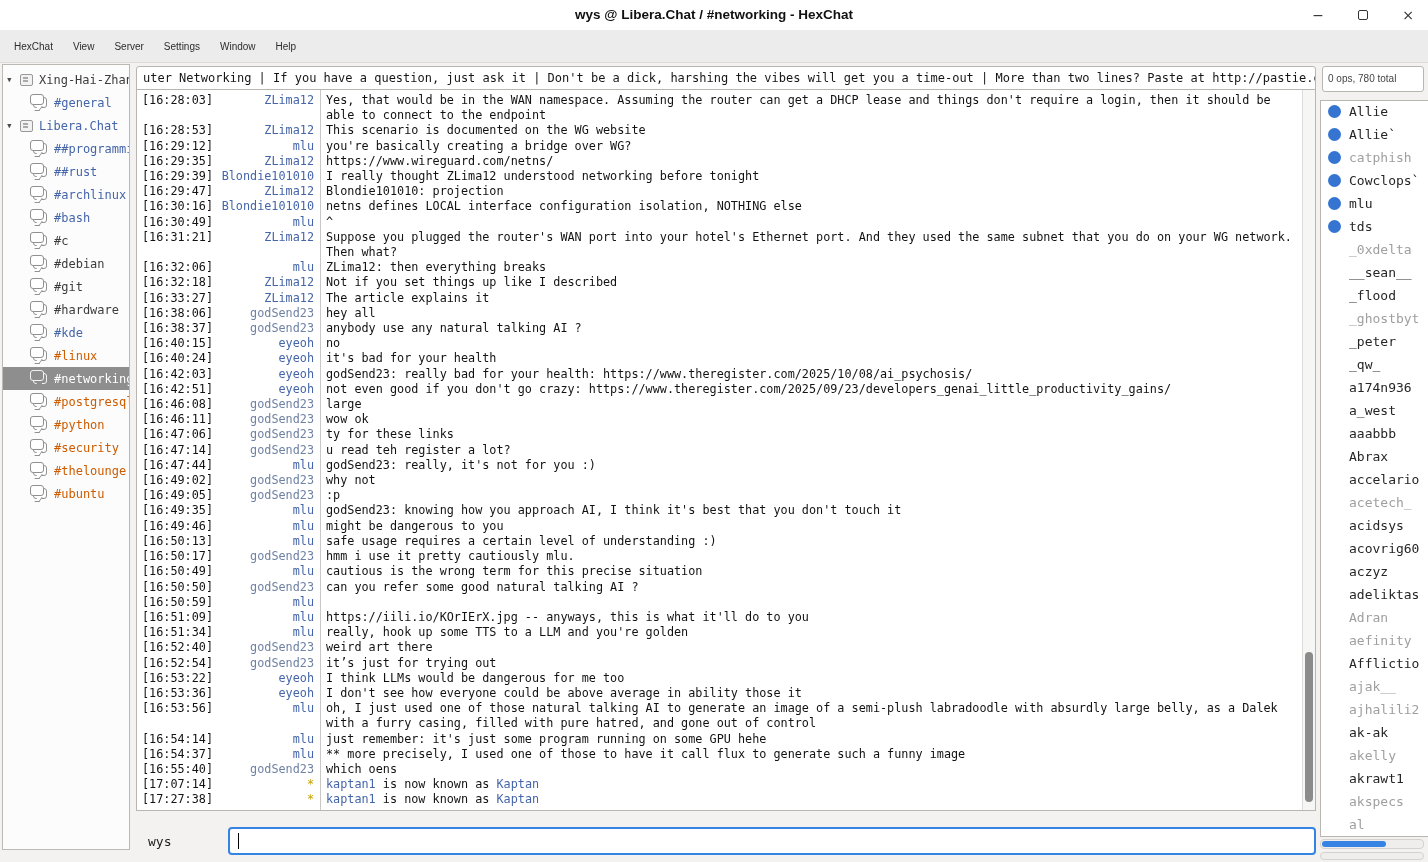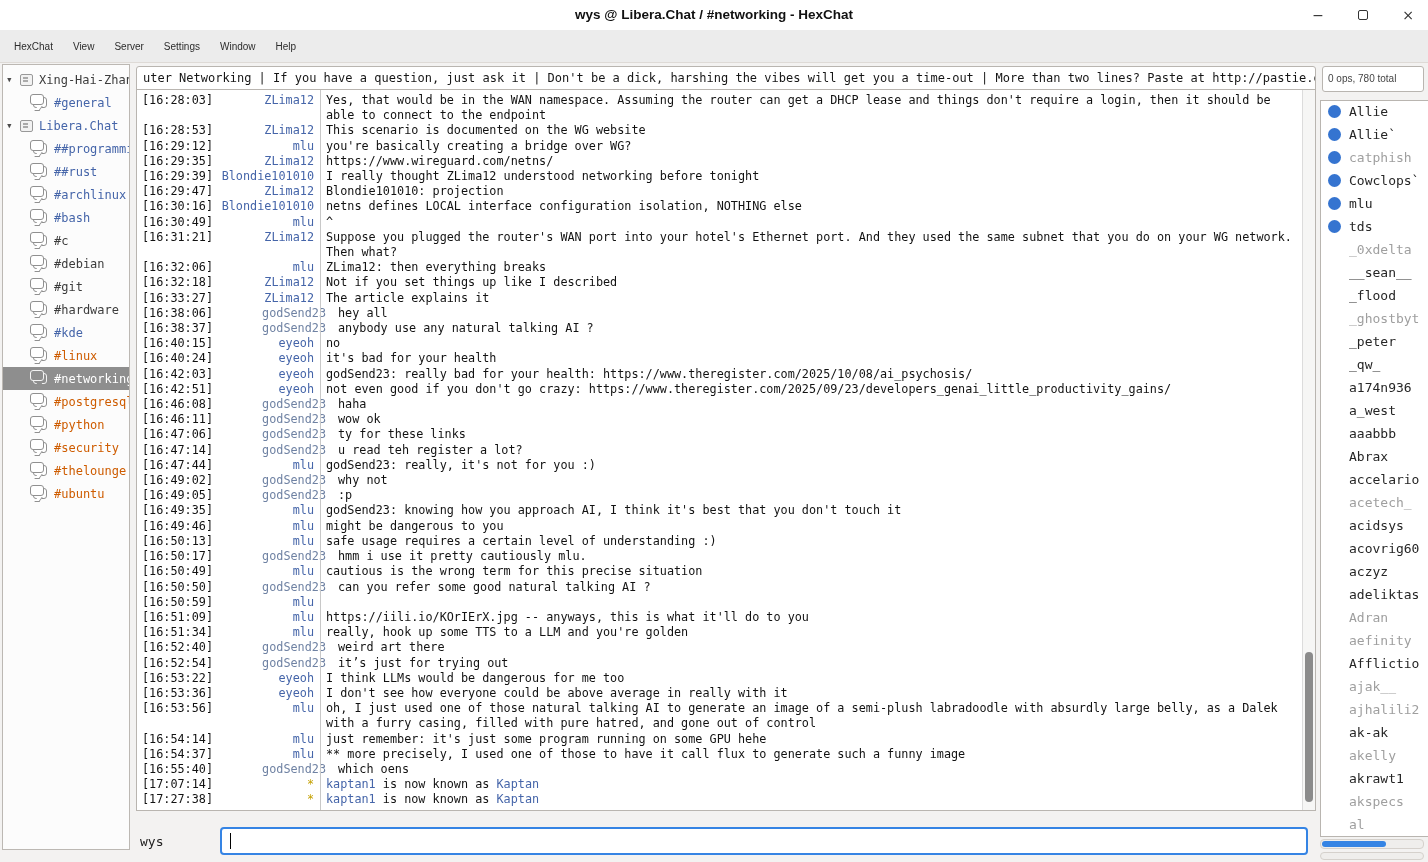--- a/index.html
+++ b/index.html
@@ -59,30 +59,30 @@
   .chat-wrap { position:absolute; left:136px; top:89px; width:1180px; height:722px; background:#fff;
                border:1px solid #b9b5b0; display:flex; }
   .chat-lines { position:relative; flex:1; overflow:hidden; padding-top:3px; font-size:11.8px;
                 line-height:15.2px; color:#121212; }
   .chat-sep { position:absolute; left:183px; top:0; bottom:0; width:1px; background:#c8c8c8; }
   .chat-row { display:flex; }
   .ct { flex:none; width:73px; padding-left:5px; white-space:nowrap; }
   .cn { flex:none; width:104px; text-align:right; white-space:nowrap; overflow:hidden; }
   .cm { flex:1; margin-left:12px; padding-right:8px; word-wrap:break-word; }
   .nick-blue { color:#4565a9; }
-  .nick-slate { color:#6f82a3;margin-left:12px; }
+  .nick-slate { color:#6f82a3; }
   .nick-gold { color:#c4a000; }
   .seg-blue { color:#4565a9; }
   .vscroll { width:13px; flex:none; background:#f6f6f5; border-left:1px solid #dcdcdc; position:relative; }
   .vthumb { position:absolute; left:2px; right:2px; background:#8b8b8b; border-radius:5px; }
   .chat-thumb { top:562px; height:150px; }
   .ul-thumb { top:3px; height:60px; }
 
   
-  .input-row { position:absolute; left:128px; top:826px; width:1180px; height:30px; display:flex; align-items:center;gap:48px; }
+  .input-row { position:absolute; left:136px; top:826px; width:1180px; height:30px; display:flex; align-items:center;gap:48px; }
   .input-nick { font-size:13px; color:#222; padding:0 9px 0 12px; }
   .input-box { flex:1; height:28px; background:#fff; border:2px solid #3584e4; border-radius:4px; position:relative; }
   .caret { position:absolute; left:8px; top:4px; width:1px; height:16px; background:#000; }
 
   
   .userlist-wrap { position:absolute; left:1320px; top:100px; width:125px; height:737px; background:#fff;
                    border:1px solid #b9b5b0; display:flex;align-items:flex-end; }
   .userlist { flex:1; overflow:hidden; padding-top:5px; }
   .ul-row { height:23px; display:flex; align-items:center; padding-left:7px; font-size:13px; color:#262626; }
   .ul-dot { width:13px; height:13px; border-radius:50%; background:#3574d0; margin-right:8px; flex:none; }
@@ -295,21 +295,21 @@
           <span class="cm">godSend23: really bad for your health: https://www.theregister.com/2025/10/08/ai_psychosis/</span>
         </div>
         <div class="chat-row">
           <span class="ct">[16:42:51]</span>
           <span class="cn nick-blue">eyeoh</span>
           <span class="cm">not even good if you don't go crazy: https://www.theregister.com/2025/09/23/developers_genai_little_productivity_gains/</span>
         </div>
         <div class="chat-row">
           <span class="ct">[16:46:08]</span>
           <span class="cn nick-slate">godSend23</span>
-          <span class="cm">haha</span>
+          <span class="cm">large</span>
         </div>
         <div class="chat-row">
           <span class="ct">[16:46:11]</span>
           <span class="cn nick-slate">godSend23</span>
           <span class="cm">wow ok</span>
         </div>
         <div class="chat-row">
           <span class="ct">[16:47:06]</span>
           <span class="cn nick-slate">godSend23</span>
           <span class="cm">ty for these links</span>
@@ -389,21 +389,21 @@
           <span class="cm">it’s just for trying out</span>
         </div>
         <div class="chat-row">
           <span class="ct">[16:53:22]</span>
           <span class="cn nick-blue">eyeoh</span>
           <span class="cm">I think LLMs would be dangerous for me too</span>
         </div>
         <div class="chat-row">
           <span class="ct">[16:53:36]</span>
           <span class="cn nick-blue">eyeoh</span>
-          <span class="cm">I don't see how everyone could be above average in really with it</span>
+          <span class="cm">I don't see how everyone could be above average in ability those it</span>
         </div>
         <div class="chat-row">
           <span class="ct">[16:53:56]</span>
           <span class="cn nick-blue">mlu</span>
           <span class="cm">oh, I just used one of those natural talking AI to generate an image of a semi-plush labradoodle with absurdly large belly, as a Dalek with a furry casing, filled with pure hatred, and gone out of control</span>
         </div>
         <div class="chat-row">
           <span class="ct">[16:54:14]</span>
           <span class="cn nick-blue">mlu</span>
           <span class="cm">just remember: it's just some program running on some GPU hehe</span>

